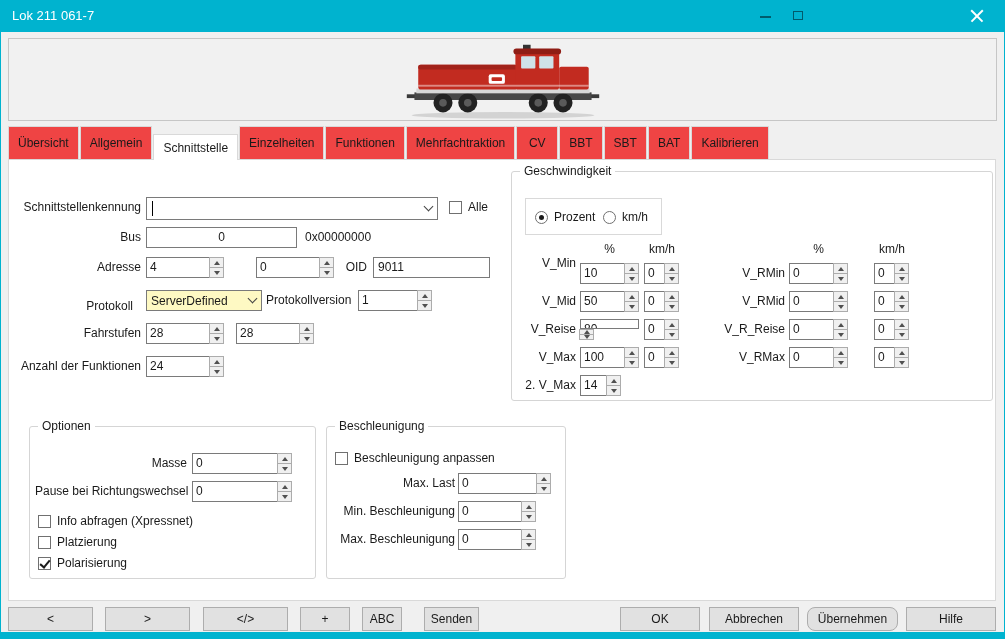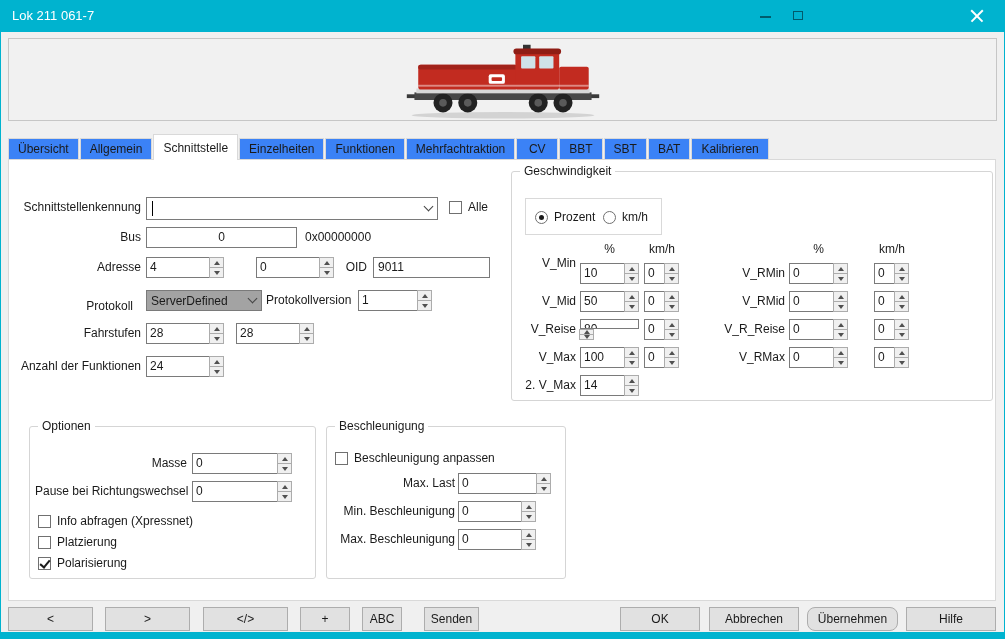--- a/index.html
+++ b/index.html
@@ -18,37 +18,37 @@
   .glyph-max{ position:absolute; left:9px; top:11px; width:10px; height:9px; border:1.5px solid rgba(0,45,55,.65); }
   .glyph-close{ position:absolute; left:50%; top:50%; width:14px; height:14px; transform:translate(-50%,-50%); }
   .glyph-close::before,.glyph-close::after{ content:""; position:absolute; left:-1px; top:6px; width:16px; height:1.6px; background:#fff; }
   .glyph-close::before{ transform:rotate(45deg);} .glyph-close::after{ transform:rotate(-45deg);}
 
   
   .image-panel{ position:absolute; left:8px; top:38px; width:989px; height:83px; background:#f1f1f1; border:1px solid #c6c6c6; display:flex; align-items:center; justify-content:center; }
 
   
   .tabstrip{ position:absolute; left:8px; top:134px; height:25px; display:flex; align-items:flex-end; z-index:3; }
-  .tab{ height:21px; display:flex; align-items:center; justify-content:center; min-width:42px; padding:0 9px; background:#3b82f6; border:1px solid #d9d9d9; border-bottom:none; margin-right:1px; white-space:nowrap; cursor:default; }
+  .tab{ height:33px; display:flex; align-items:center; justify-content:center; min-width:42px; padding:0 9px; background:#ef4444; border:1px solid #d9d9d9; border-bottom:none; margin-right:1px; white-space:nowrap; cursor:default; }
   .tab[data-active="true"]{ height:26px; margin-bottom:-1px; background:#fff; z-index:4; }
 
   
   .page{ position:absolute; left:8px; top:159px; width:988px; height:442px; background:#fff; border:1px solid #d9d9d9; z-index:2; }
 
   .lbl{ position:absolute; line-height:15px; white-space:nowrap; }
   .r{ text-align:right; }
   .c{ text-align:center; }
 
   .field{ position:absolute; height:21px; border:1px solid #7a7a7a; background:#fff; padding:2px 4px; line-height:15px; white-space:nowrap; overflow:hidden; }
   .field.center{ text-align:center; }
 
   .combo{ position:absolute; display:flex; border:1px solid #7a7a7a; background:#fff; }
   .combo .ctext{ flex:1; padding:2px 4px; line-height:17px; position:relative; white-space:nowrap; overflow:hidden; }
   .combo .carrow{ width:17px; display:flex; align-items:center; justify-content:center; }
-  .combo.readonly{ background:#a3a3a3; }
+  .combo.readonly{ background:#fef9c3; }
   .chev{ width:7px; height:7px; border-right:1.5px solid #444; border-bottom:1.5px solid #444; transform:rotate(45deg); margin-top:-4px; }
   .caret{ position:absolute; left:5px; top:3px; width:1px; height:15px; background:#000; }
 
   .spin{ position:absolute; display:flex; height:21px; }
   .spin .fld{ flex:1; border:1px solid #7a7a7a; background:#fff; padding:2px 3px; line-height:15px; overflow:hidden; white-space:nowrap; }
   .sbcol{ width:15px; display:flex; flex-direction:column; margin-left:-1px; }
   .sb{ flex:1; background:#f0f0f0; border:1px solid #acacac; display:flex; align-items:center; justify-content:center; }
   .sb + .sb{ margin-top:-1px; }
   .tri{ width:0; height:0; border-left:3px solid transparent; border-right:3px solid transparent; }
   .tri.up{ border-bottom:4px solid #505050; }
@@ -343,21 +343,21 @@
             <div class="sb">
               <i class="tri up"></i>
             </div>
             <div class="sb">
               <i class="tri dn"></i>
             </div>
           </div>
       </div>
 
       <div class="lbl r" style="left:2px;top:206px;width:62px;">2. V_Max</div>
-      <div class="spin" style="left:68px;top:203px;width:59px;">
+      <div class="spin" style="left:68px;top:203px;width:41px;">
         <div class="fld">14</div>
         <div class="sbcol">
             <div class="sb">
               <i class="tri up"></i>
             </div>
             <div class="sb">
               <i class="tri dn"></i>
             </div>
           </div>
       </div>

